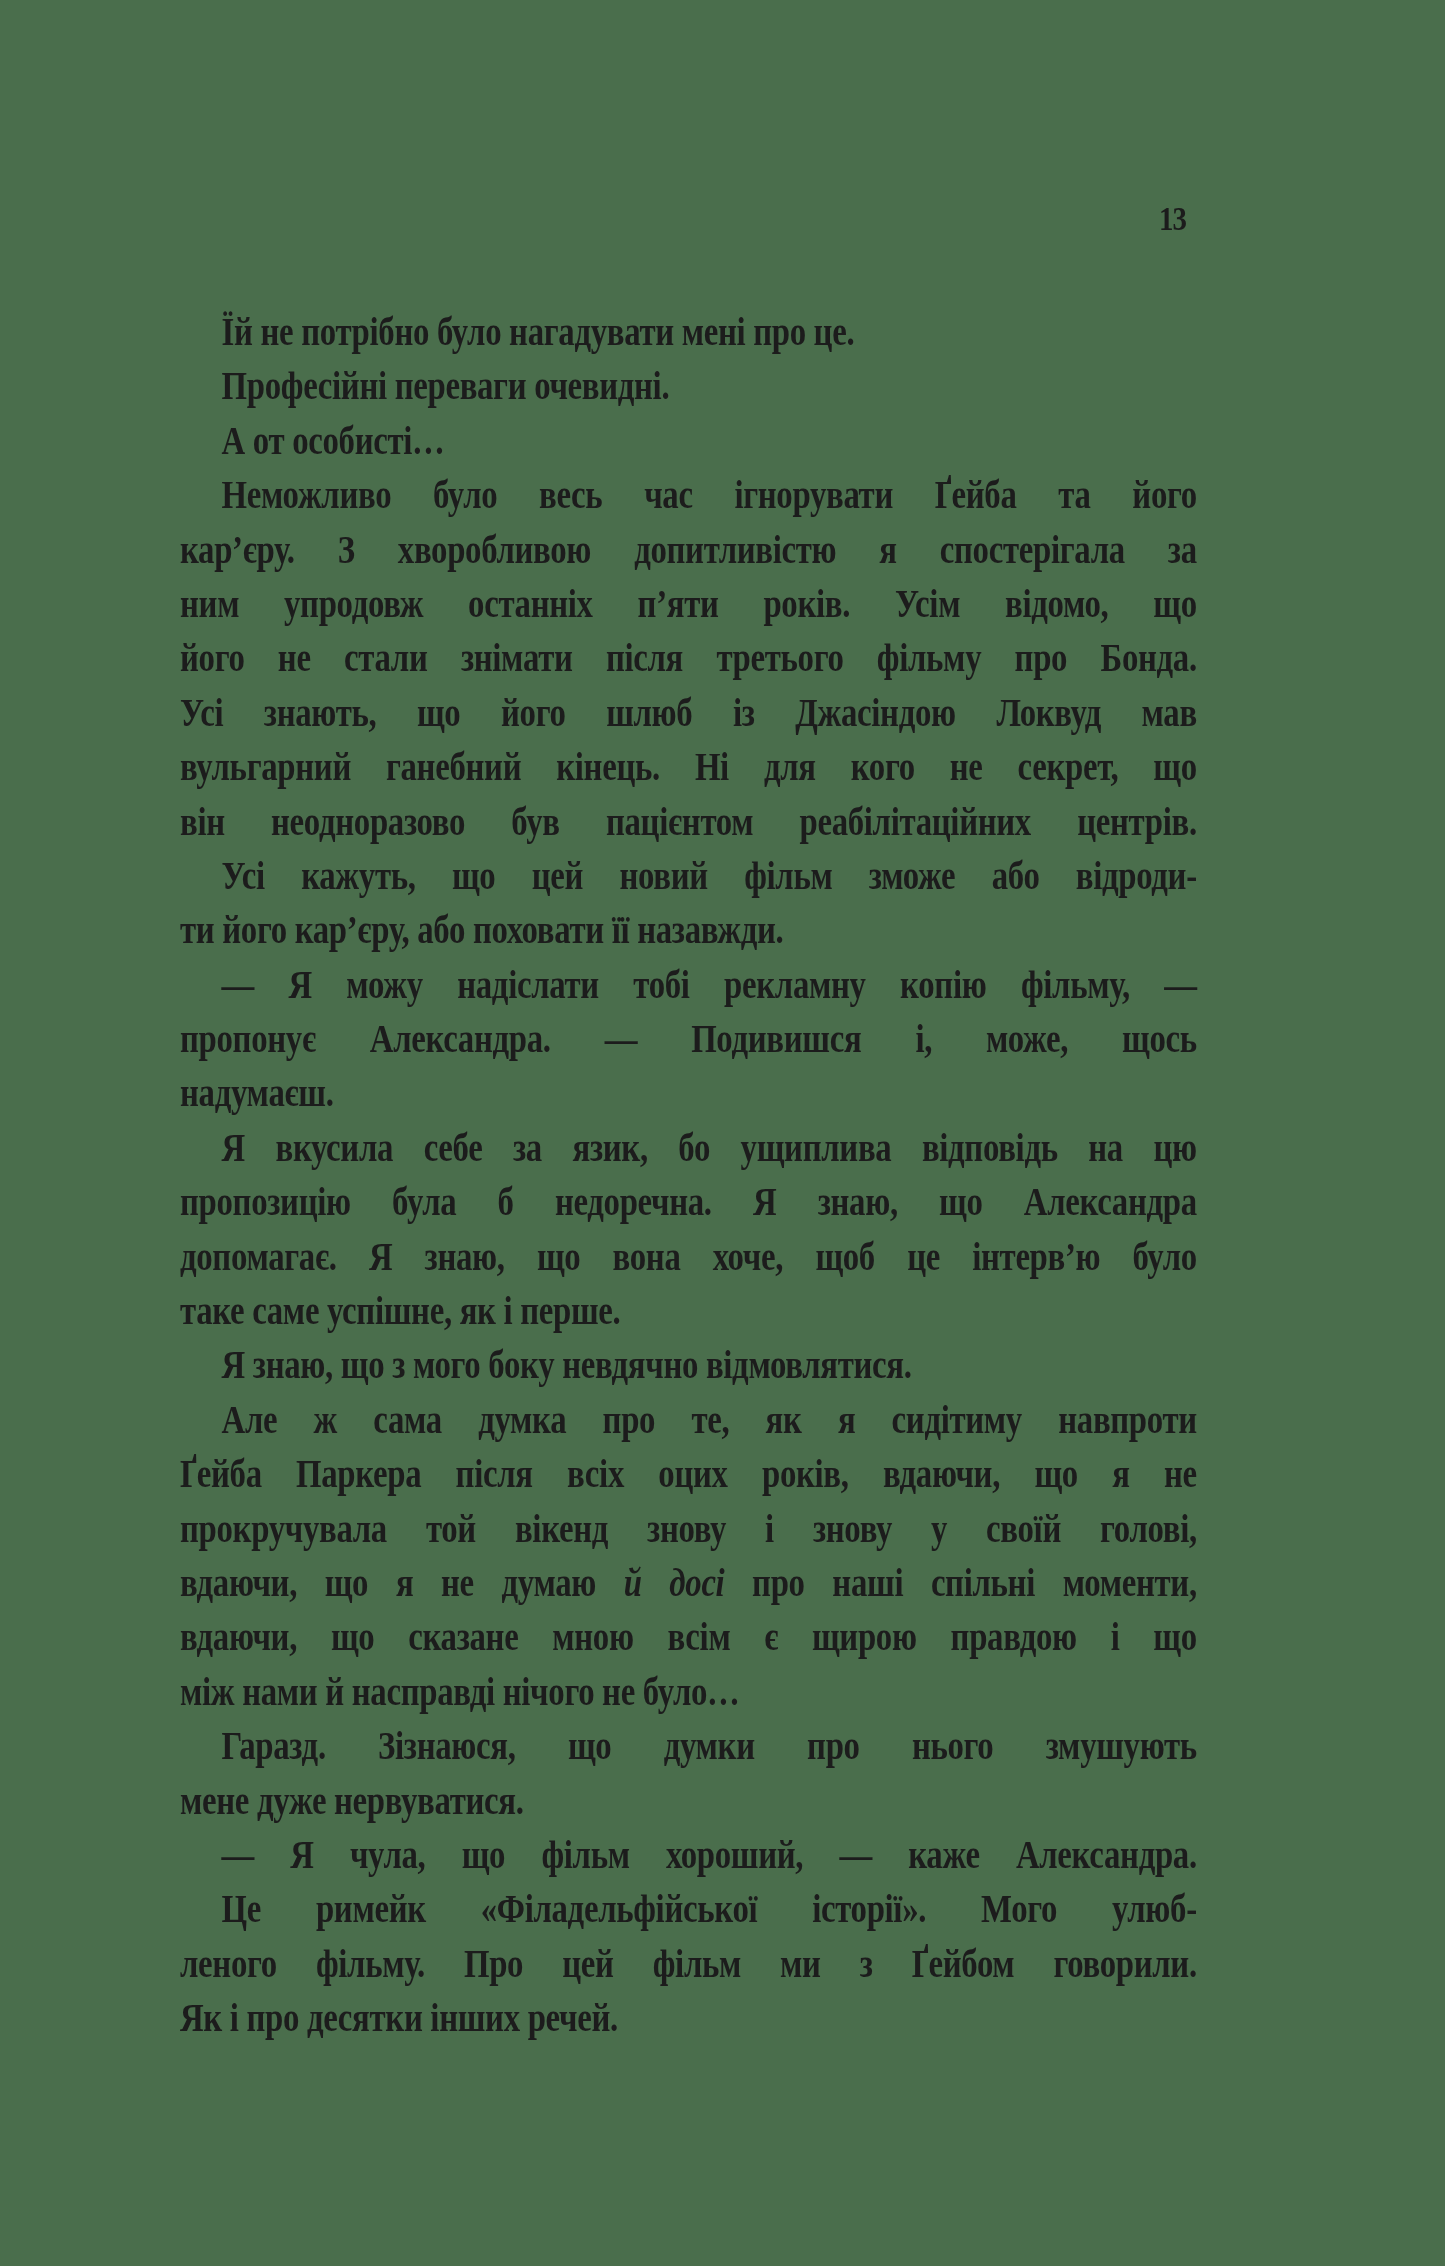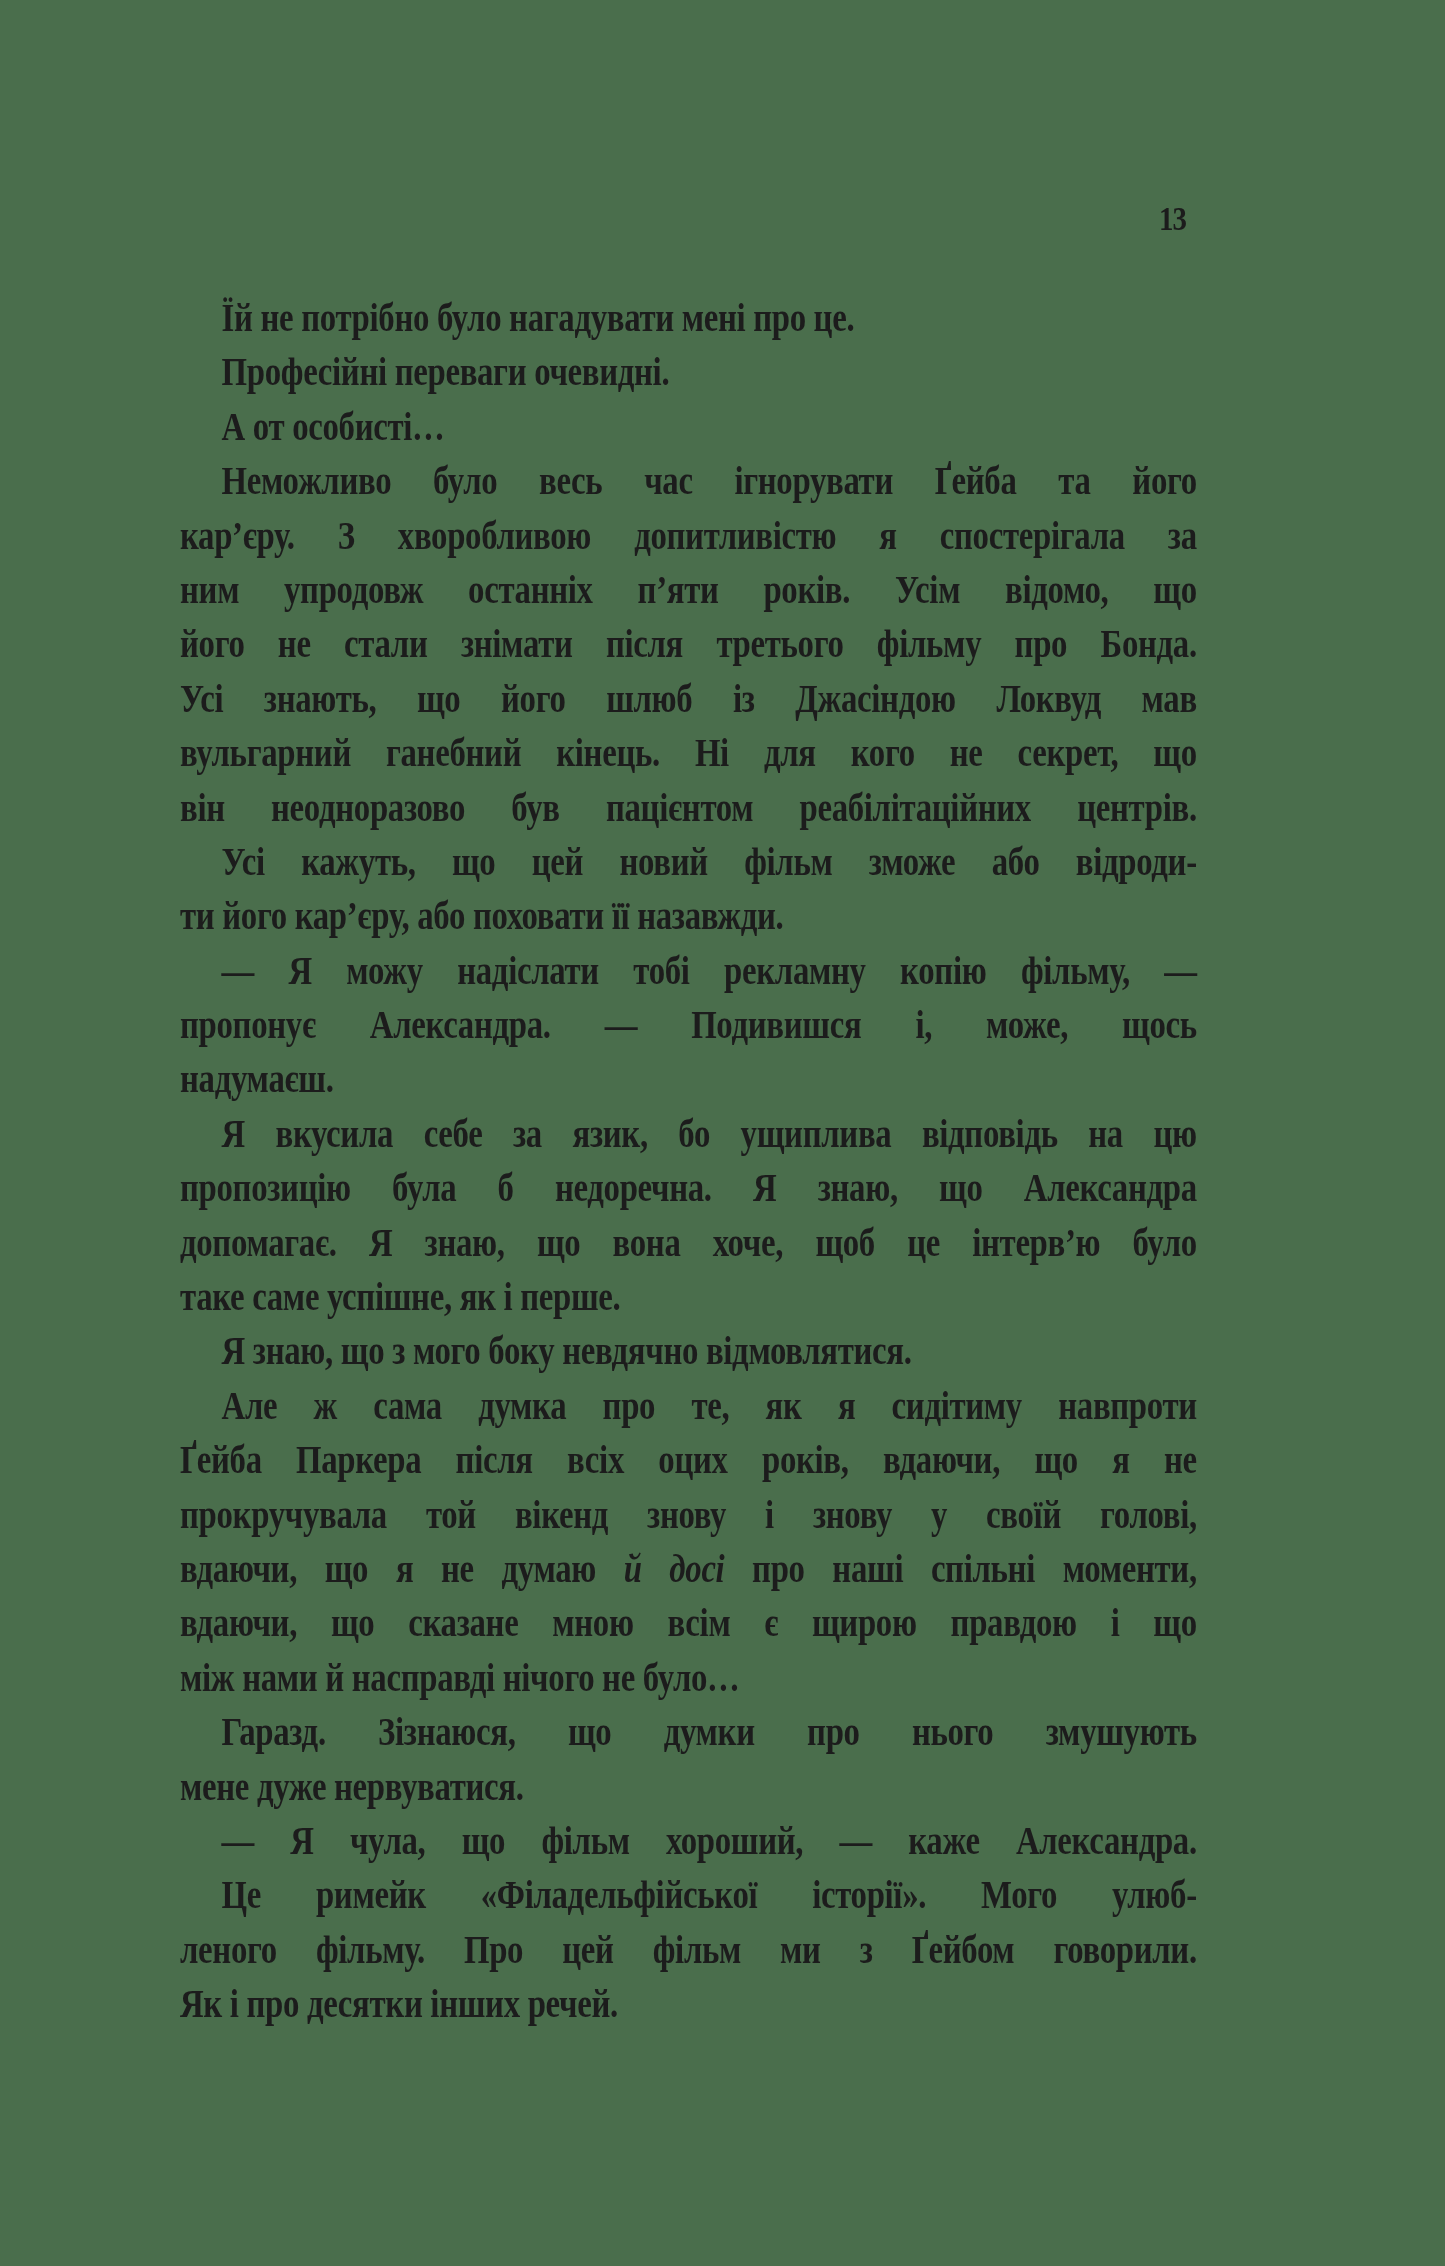--- a/index.html
+++ b/index.html
@@ -20,21 +20,21 @@
     top: 200px;
     left: 1159px;
     font-size: 34px;
     font-weight: bold;
     letter-spacing: -1px;
     transform: scaleX(0.85);
     transform-origin: left top;
   }
   .text-block {
     position: absolute;
-    top: 290px;
+    top: 304px;
     left: 180px;
     width: 1017px;
   }
   .line {
     height: 54.4px;
     line-height: 54.4px;
     font-size: 41px;
     font-weight: bold;
     white-space: nowrap;
     transform: scaleX(0.80);

